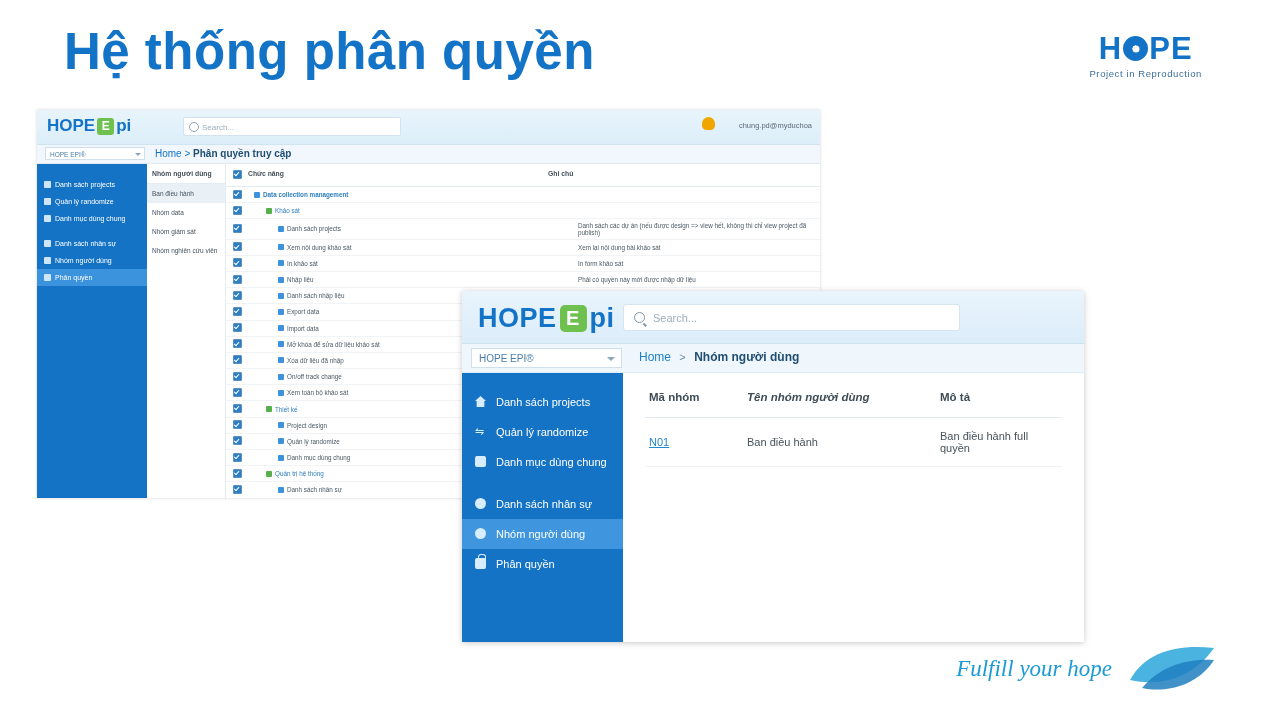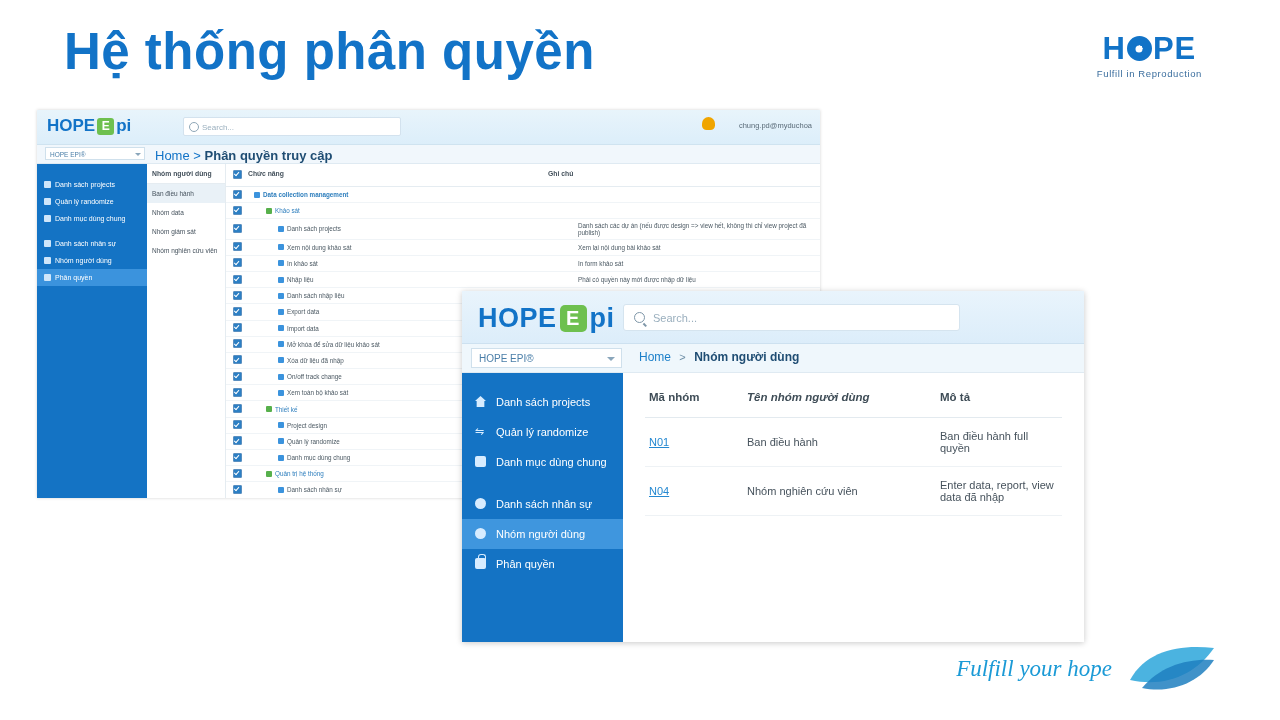--- a/index.html
+++ b/index.html
@@ -185,21 +185,21 @@
     font-size: 6.5px;
     color: #4a7ea8;
     line-height: 13px;
     padding-left: 4px;
     box-sizing: border-box;
   }
   .wb-select .caret { position:absolute; right:3px; top:5px; border-left:3px solid transparent; border-right:3px solid transparent; border-top:3px solid #8aa6bb;}
   .wb-crumb {
     position: absolute;
     left: 118px; top: 3px;
-    font-size: 13px;
+    font-size: 10px;
     color: #1273c7;
   }
   .wb-crumb b { color: #1f4d73; }
   .wb-body {
     position: relative;
     height: 336px;
     display: flex;
   }
   .wb-sidebar {
     width: 110px;
@@ -456,21 +456,21 @@
 <body>
 
 <div class="slide-title">Hệ thống phân quyền</div>
 
 <div class="brand-logo">
   <div class="brand-word">
     <span>H</span>
     <span class="eye"></span>
     <span>PE</span>
   </div>
-  <div class="brand-sub">Fulfill in Reproduction</div>
+  <div class="brand-sub">Project in Reproduction</div>
 </div>
 
 <div class="app win-back">
   <div class="wb-topbar">
     <div class="wb-logo">
       <span>HOPE</span>
       <span class="e-badge">E</span>
       <span>pi</span>
     </div>
     <div class="wb-search">Search...</div>
@@ -650,25 +650,20 @@
             <th class="col-name">Tên nhóm người dùng</th>
             <th>Mô tả</th>
           </tr>
         </thead>
         <tbody id="wf-rows">
             <tr>
               <td class="code">N01</td>
               <td>Ban điều hành</td>
               <td>Ban điều hành full quyền</td>
             </tr>
-            <tr>
-              <td class="code">N04</td>
-              <td>Nhóm nghiên cứu viên</td>
-              <td>Enter data, report, view data đã nhập</td>
-            </tr>
           </tbody>
       </table>
     </div>
   </div>
 </div>
 
 <div class="footer-tagline">Fulfill your hope</div>
 <svg class="footer-mark" viewBox="0 0 92 52">
   <path d="M4 40 C 20 10, 55 4, 88 8 C 70 34, 40 48, 4 40 Z" fill="#4bb3e0"></path>
   <path d="M16 48 C 34 26, 62 18, 88 20 C 74 42, 46 54, 16 48 Z" fill="#1f7fc0" opacity="0.85"></path>

